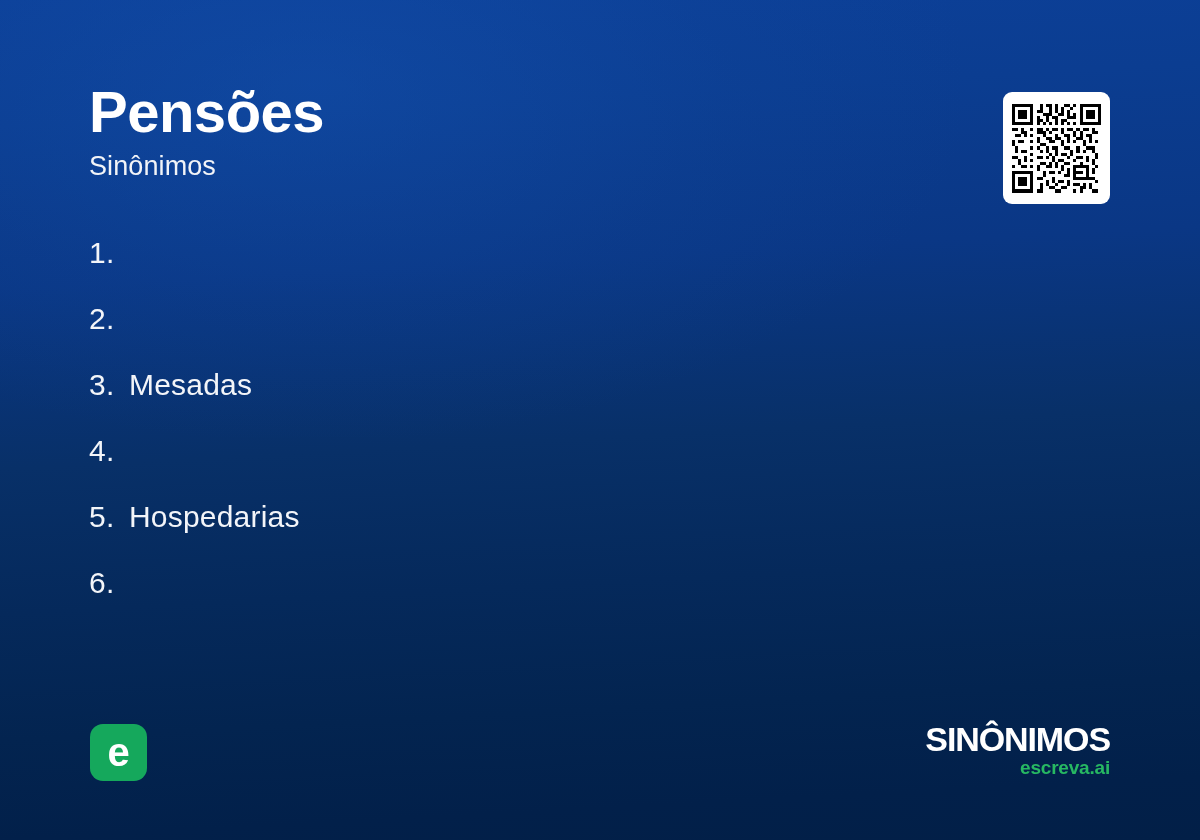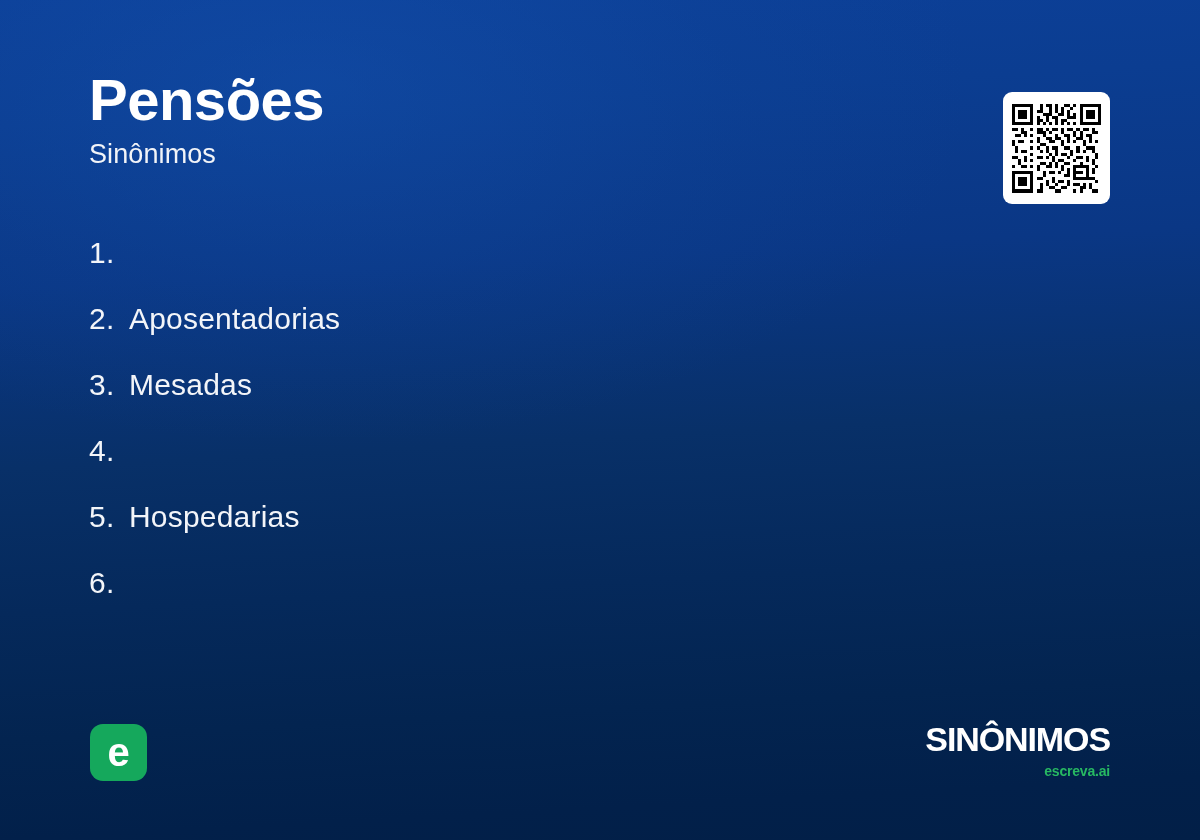--- a/index.html
+++ b/index.html
@@ -49,21 +49,21 @@
     width:90%;
     height:70%;
     background:radial-gradient(ellipse at 40% 40%,
        rgba(22,86,180,0.38) 0%,
        rgba(18,74,160,0.18) 45%,
        rgba(10,61,145,0) 72%);
     pointer-events:none;
   }
 
   
-  .header { position:absolute; left:89px; top:70px; }
+  .header { position:absolute; left:89px; top:82px; }
 
   .page-title {
     font-size:58px;
     font-weight:bold;
     color:#ffffff;
     letter-spacing:-0.5px;
     line-height:1.05;
     white-space:nowrap;
   }
 
@@ -138,22 +138,22 @@
     text-align:right;
   }
   .footer-logo-main {
     font-size:34px;
     font-weight:bold;
     color:#ffffff;
     letter-spacing:-1.1px;
     line-height:1;
   }
   .footer-logo-sub {
-    margin-top:8px;
-    font-size:14px;
+    margin-top:2px;
+    font-size:19px;
     font-weight:bold;
     color:#27b862;
     letter-spacing:-0.2px;
     line-height:1;
   }
 </style>
 </head>
 <body>
 
 <div class="card">
@@ -164,21 +164,20 @@
     <div class="page-title">Pensões</div>
     <div class="page-subtitle">Sinônimos</div>
   </div>
 
   <ul class="syn-list">
     <li class="syn-item">
       <span class="syn-index">1.</span>
     </li>
     <li class="syn-item">
       <span class="syn-index">2.</span>
-      <span class="syn-word">Aposentadorias</span>
     </li>
     <li class="syn-item">
       <span class="syn-index">3.</span>
       <span class="syn-word">Mesadas</span>
     </li>
     <li class="syn-item">
       <span class="syn-index">4.</span>
     </li>
     <li class="syn-item">
       <span class="syn-index">5.</span>

